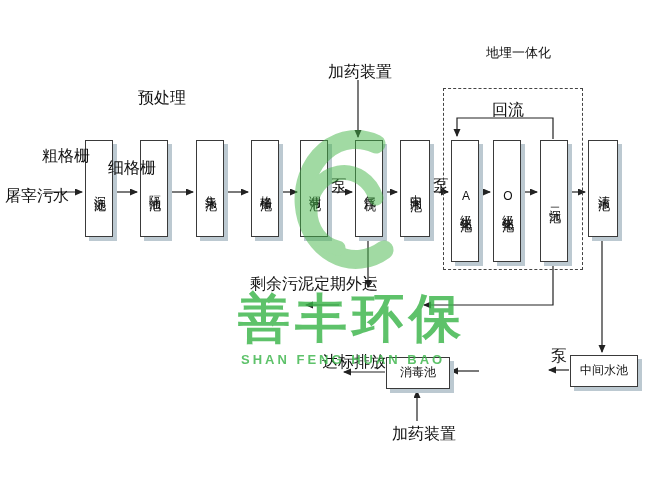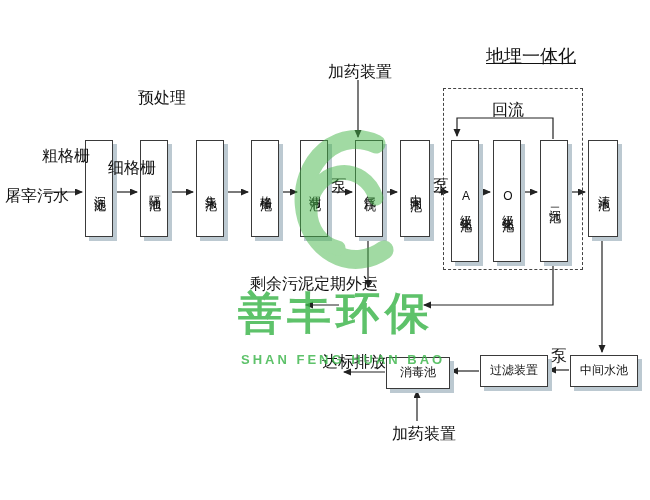--- a/index.html
+++ b/index.html
@@ -5,24 +5,24 @@
   html,body{margin:0;padding:0;background:#fff;}
   .stage{position:relative;width:650px;height:500px;background:#ffffff;overflow:hidden;
          font-family:"Liberation Sans","DejaVu Sans",sans-serif;color:#111;}
   svg.overlay{position:absolute;left:0;top:0;z-index:1;}
   .flow{stroke:#222;stroke-width:1.2;fill:none;}
   .box{position:absolute;background:#fff;border:1px solid #3a3a3a;z-index:2;
        box-shadow:4px 4px 0 #bcc9d1;display:flex;align-items:center;justify-content:center;
        font-size:12px;line-height:1.15;}
   .vbox{writing-mode:vertical-rl;text-orientation:upright;letter-spacing:2px;}
   .lbl{position:absolute;font-size:16px;white-space:nowrap;z-index:3;}
-  .lbl.big{font-size:18px;text-decoration:underline;}
+  .lbl.big{font-size:13px;}
   .dashed{position:absolute;border:1px dashed #444;z-index:1;}
   .wm{position:absolute;z-index:5;pointer-events:none;}
-  .wm-cn{font-size:44px;font-weight:bold;letter-spacing:5px;opacity:.82;}
+  .wm-cn{font-size:52px;font-weight:bold;letter-spacing:5px;opacity:.82;}
   .wm-en{font-size:13px;font-weight:bold;letter-spacing:3px;opacity:.82;}
   .wm-logo{opacity:.5;}
 </style>
 </head>
 <body>
 
 <div class="stage">
 
   <svg class="overlay" width="650" height="500">
     <defs>
@@ -69,21 +69,20 @@
   <div class="box vbox" style="left:251px;top:140px;width:26px;height:95px">格栅池</div>
   <div class="box vbox" style="left:300px;top:140px;width:26px;height:95px">调节池</div>
   <div class="box vbox" style="left:355px;top:140px;width:26px;height:95px">气浮机</div>
   <div class="box vbox" style="left:400px;top:140px;width:28px;height:95px">中间水池</div>
   <div class="box vbox" style="left:451px;top:140px;width:26px;height:120px">A级生化池</div>
   <div class="box vbox" style="left:493px;top:140px;width:26px;height:120px">O级生化池</div>
   <div class="box vbox" style="left:540px;top:140px;width:26px;height:120px">二沉池</div>
   <div class="box vbox" style="left:588px;top:140px;width:28px;height:95px">清水池</div>
 
   <div class="box" style="left:570px;top:355px;width:66px;height:30px">中间水池</div>
-  <div class="box" style="left:480px;top:355px;width:66px;height:30px">过滤装置</div>
   <div class="box" style="left:386px;top:357px;width:62px;height:30px">消毒池</div>
 
   <div class="lbl" style="left:5px;top:186px">屠宰污水</div>
   <div class="lbl" style="left:42px;top:146px">粗格栅</div>
   <div class="lbl" style="left:108px;top:158px">细格栅</div>
   <div class="lbl" style="left:138px;top:88px">预处理</div>
   <div class="lbl" style="left:328px;top:62px">加药装置</div>
   <div class="lbl big" style="left:486px;top:44px">地埋一体化</div>
   <div class="lbl" style="left:492px;top:100px">回流</div>
   <div class="lbl" style="left:331px;top:176px">泵</div>

